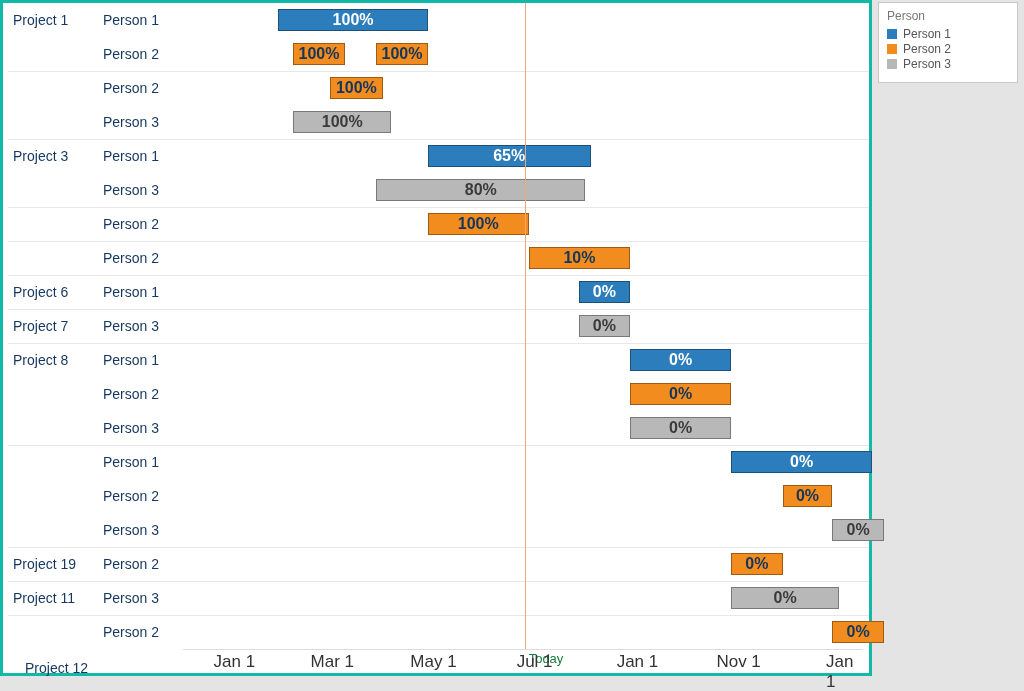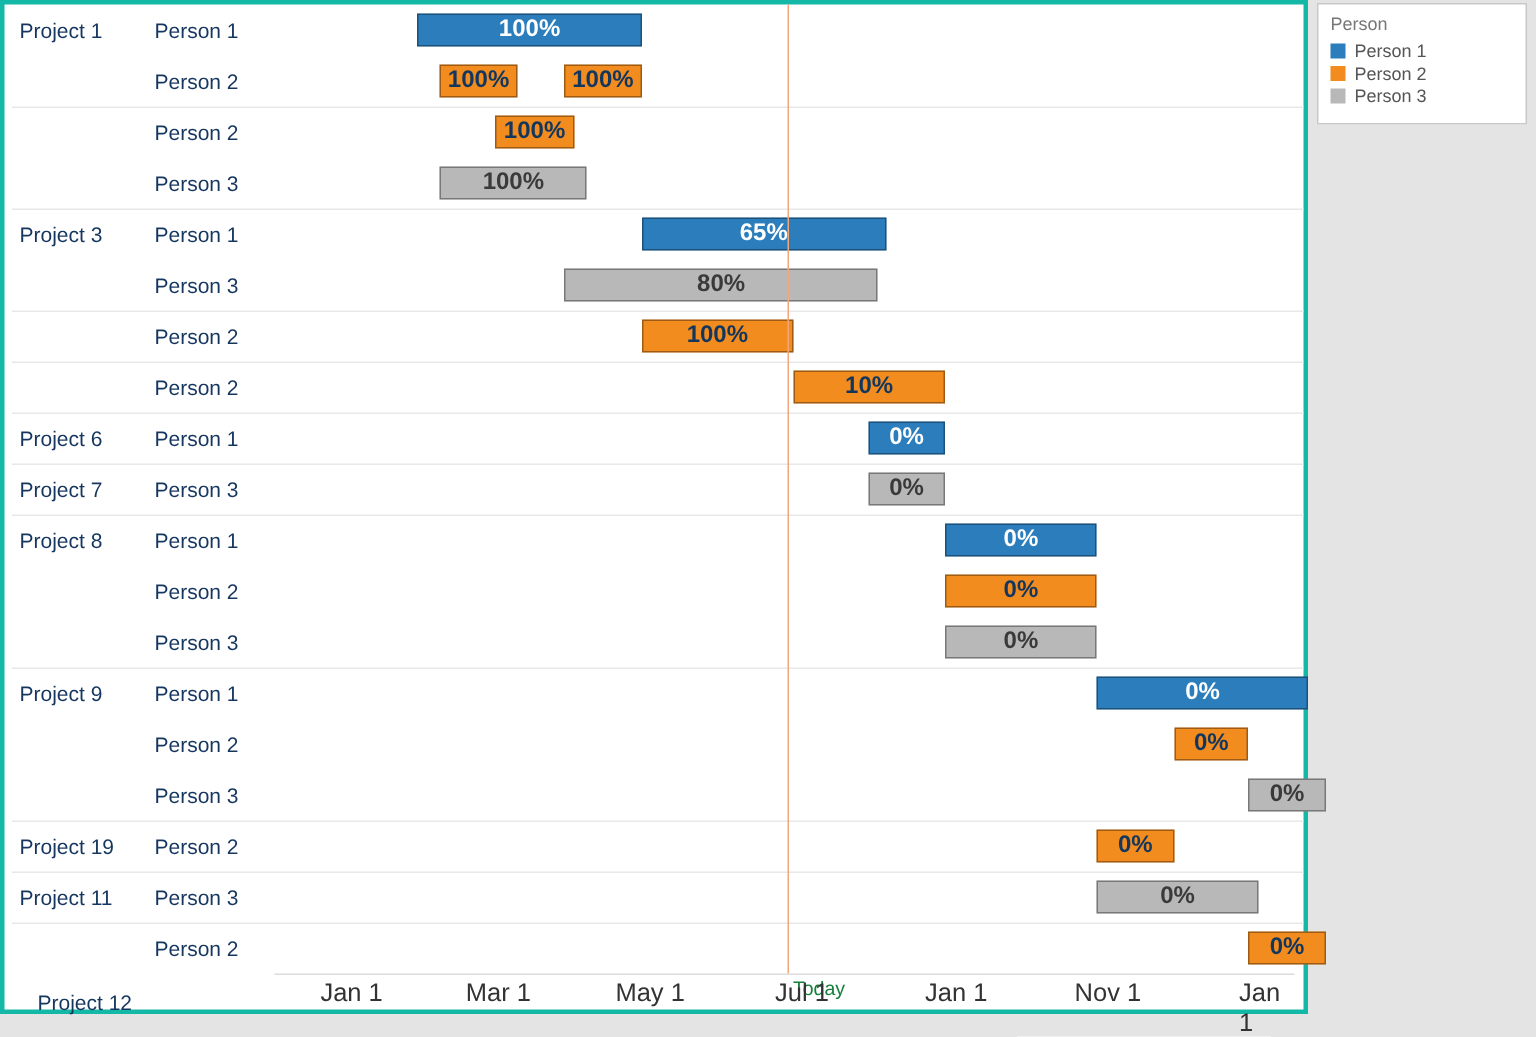--- a/index.html
+++ b/index.html
@@ -134,21 +134,20 @@
       <div class="person-label" style="top: 204px;">Person 2</div>
       <div class="person-label" style="top: 238px;">Person 2</div>
       <div class="project-label" style="top: 272px;">Project 6</div>
       <div class="person-label" style="top: 272px;">Person 1</div>
       <div class="project-label" style="top: 306px;">Project 7</div>
       <div class="person-label" style="top: 306px;">Person 3</div>
       <div class="project-label" style="top: 340px;">Project 8</div>
       <div class="person-label" style="top: 340px;">Person 1</div>
       <div class="person-label" style="top: 374px;">Person 2</div>
       <div class="person-label" style="top: 408px;">Person 3</div>
-      <div class="project-label" style="top: 442px;">Project 9</div>
       <div class="person-label" style="top: 442px;">Person 1</div>
       <div class="person-label" style="top: 476px;">Person 2</div>
       <div class="person-label" style="top: 510px;">Person 3</div>
       <div class="project-label" style="top: 544px;">Project 19</div>
       <div class="person-label" style="top: 544px;">Person 2</div>
       <div class="project-label" style="top: 578px;">Project 11</div>
       <div class="person-label" style="top: 578px;">Person 3</div>
       <div class="project-label" style="top: 648px; margin-left: 12px;">Project 12</div>
       <div class="person-label" style="top: 612px;">Person 2</div>
     </div>

